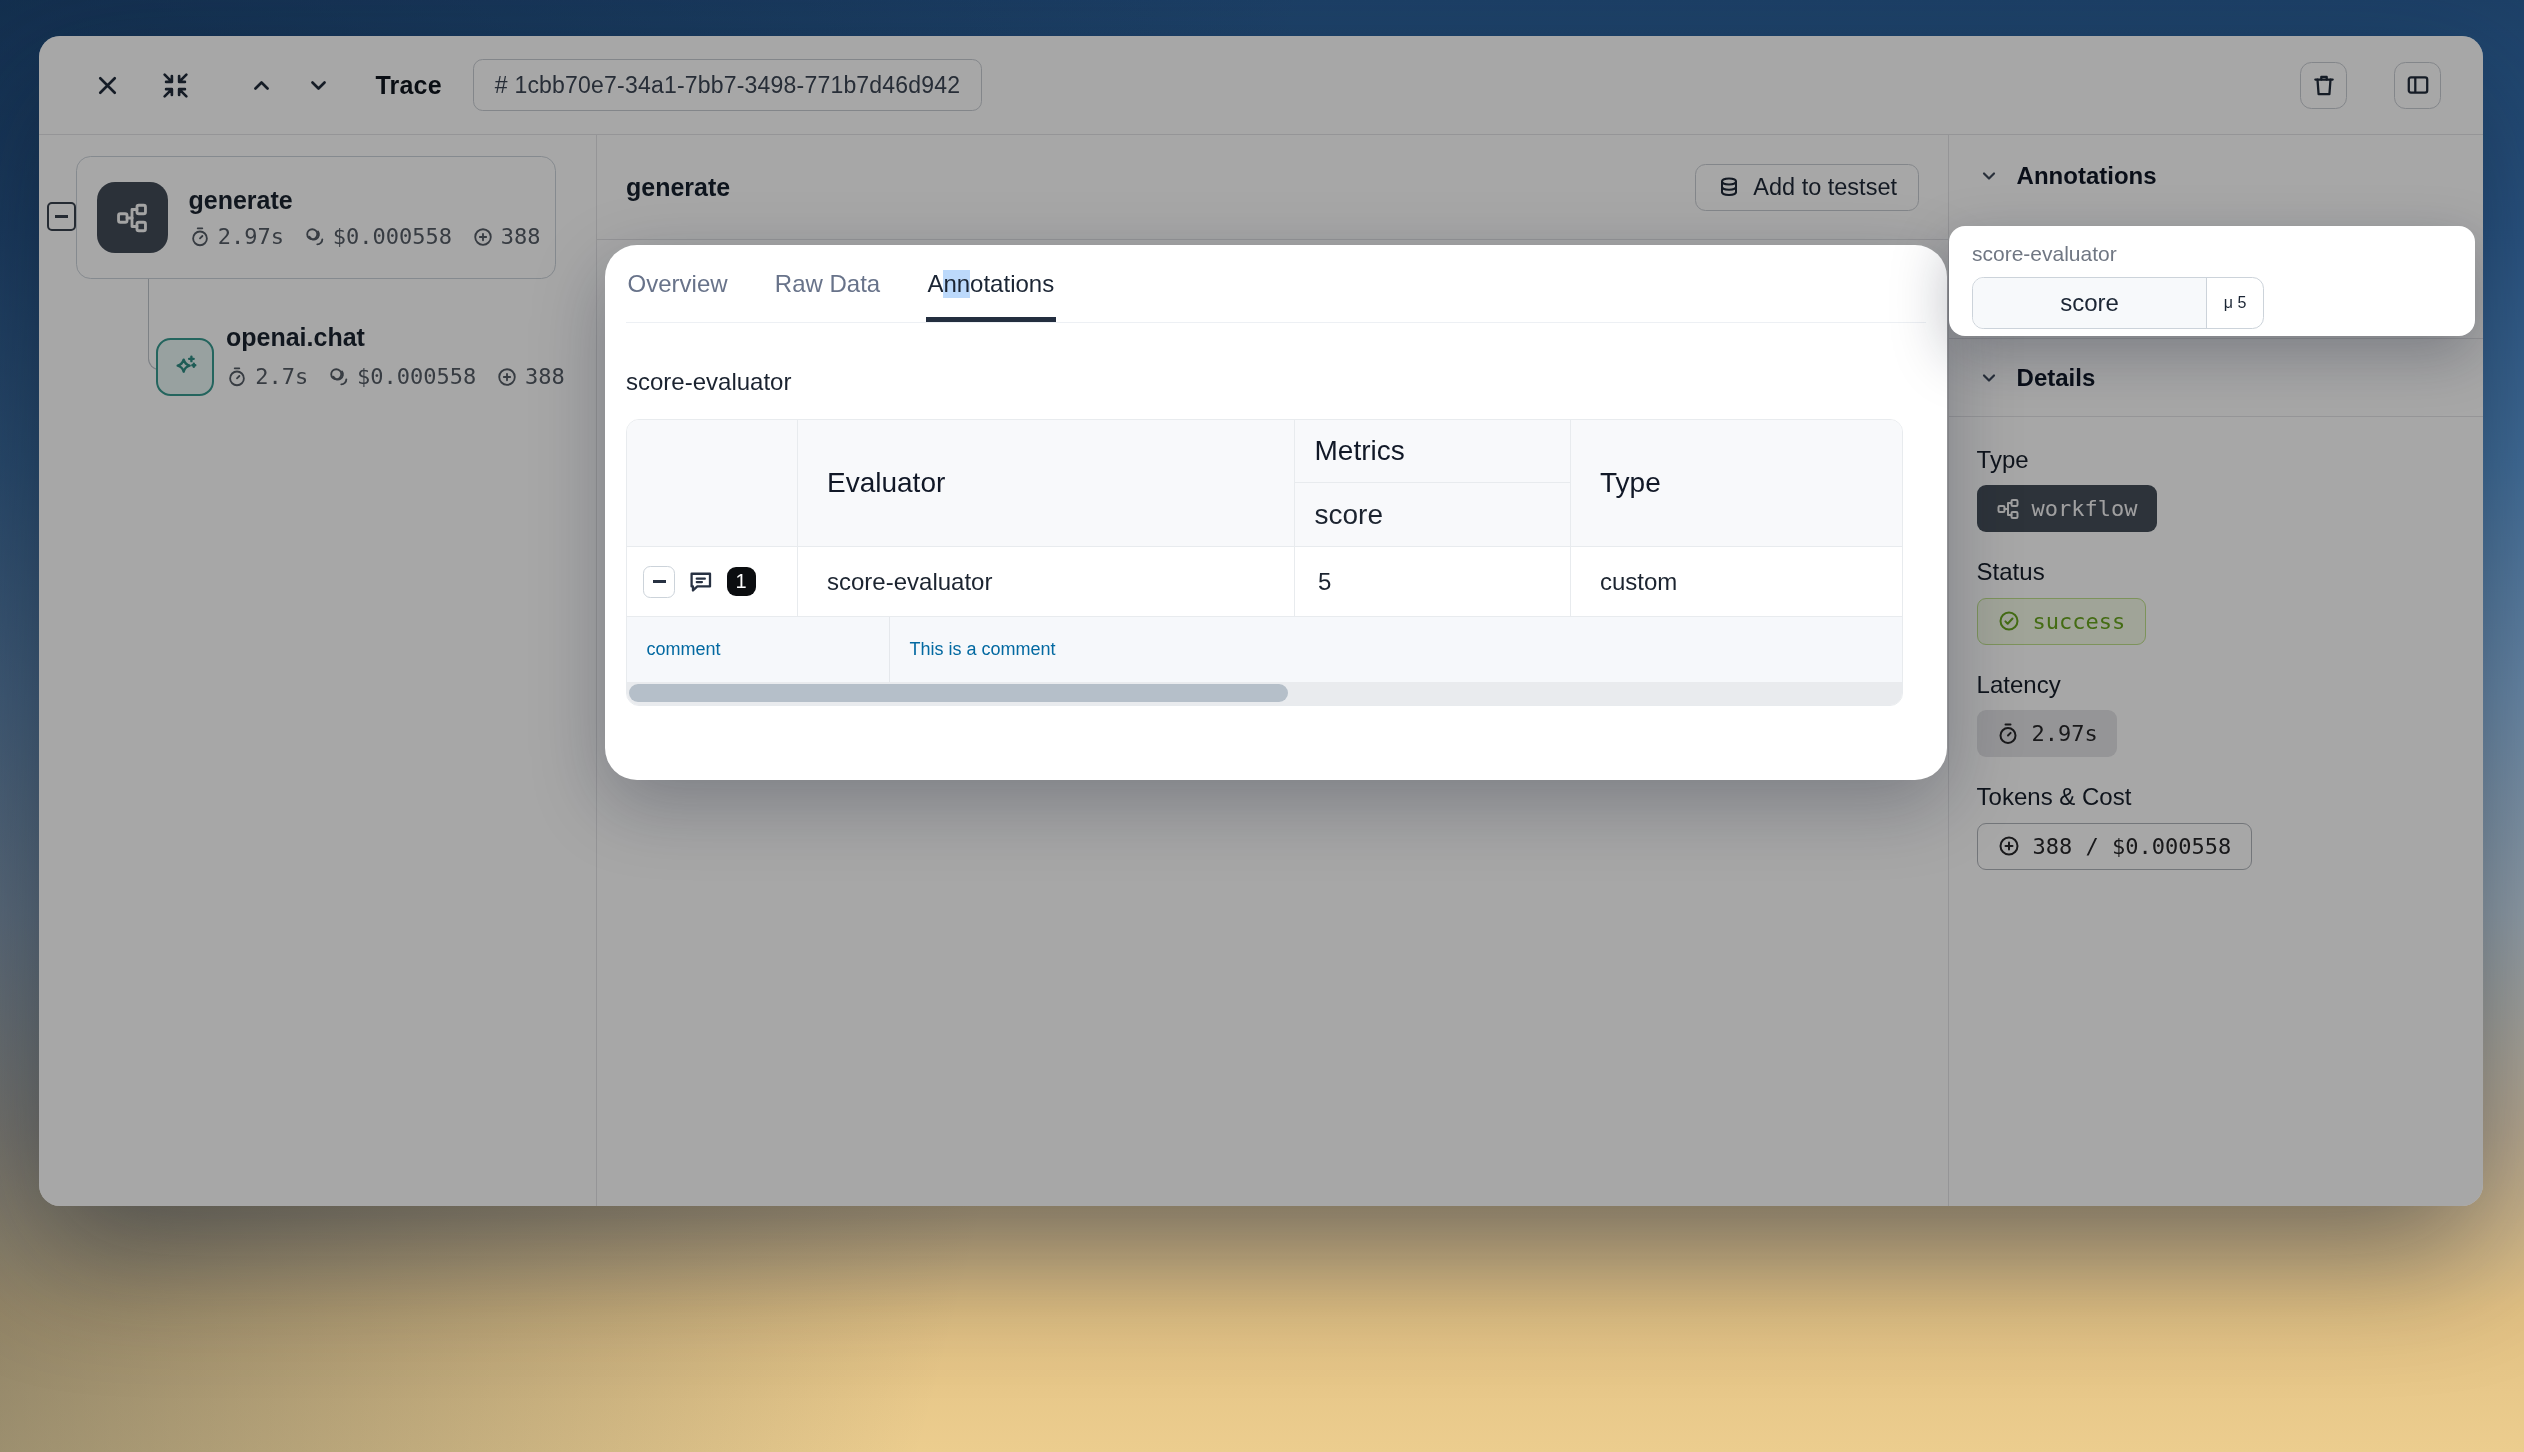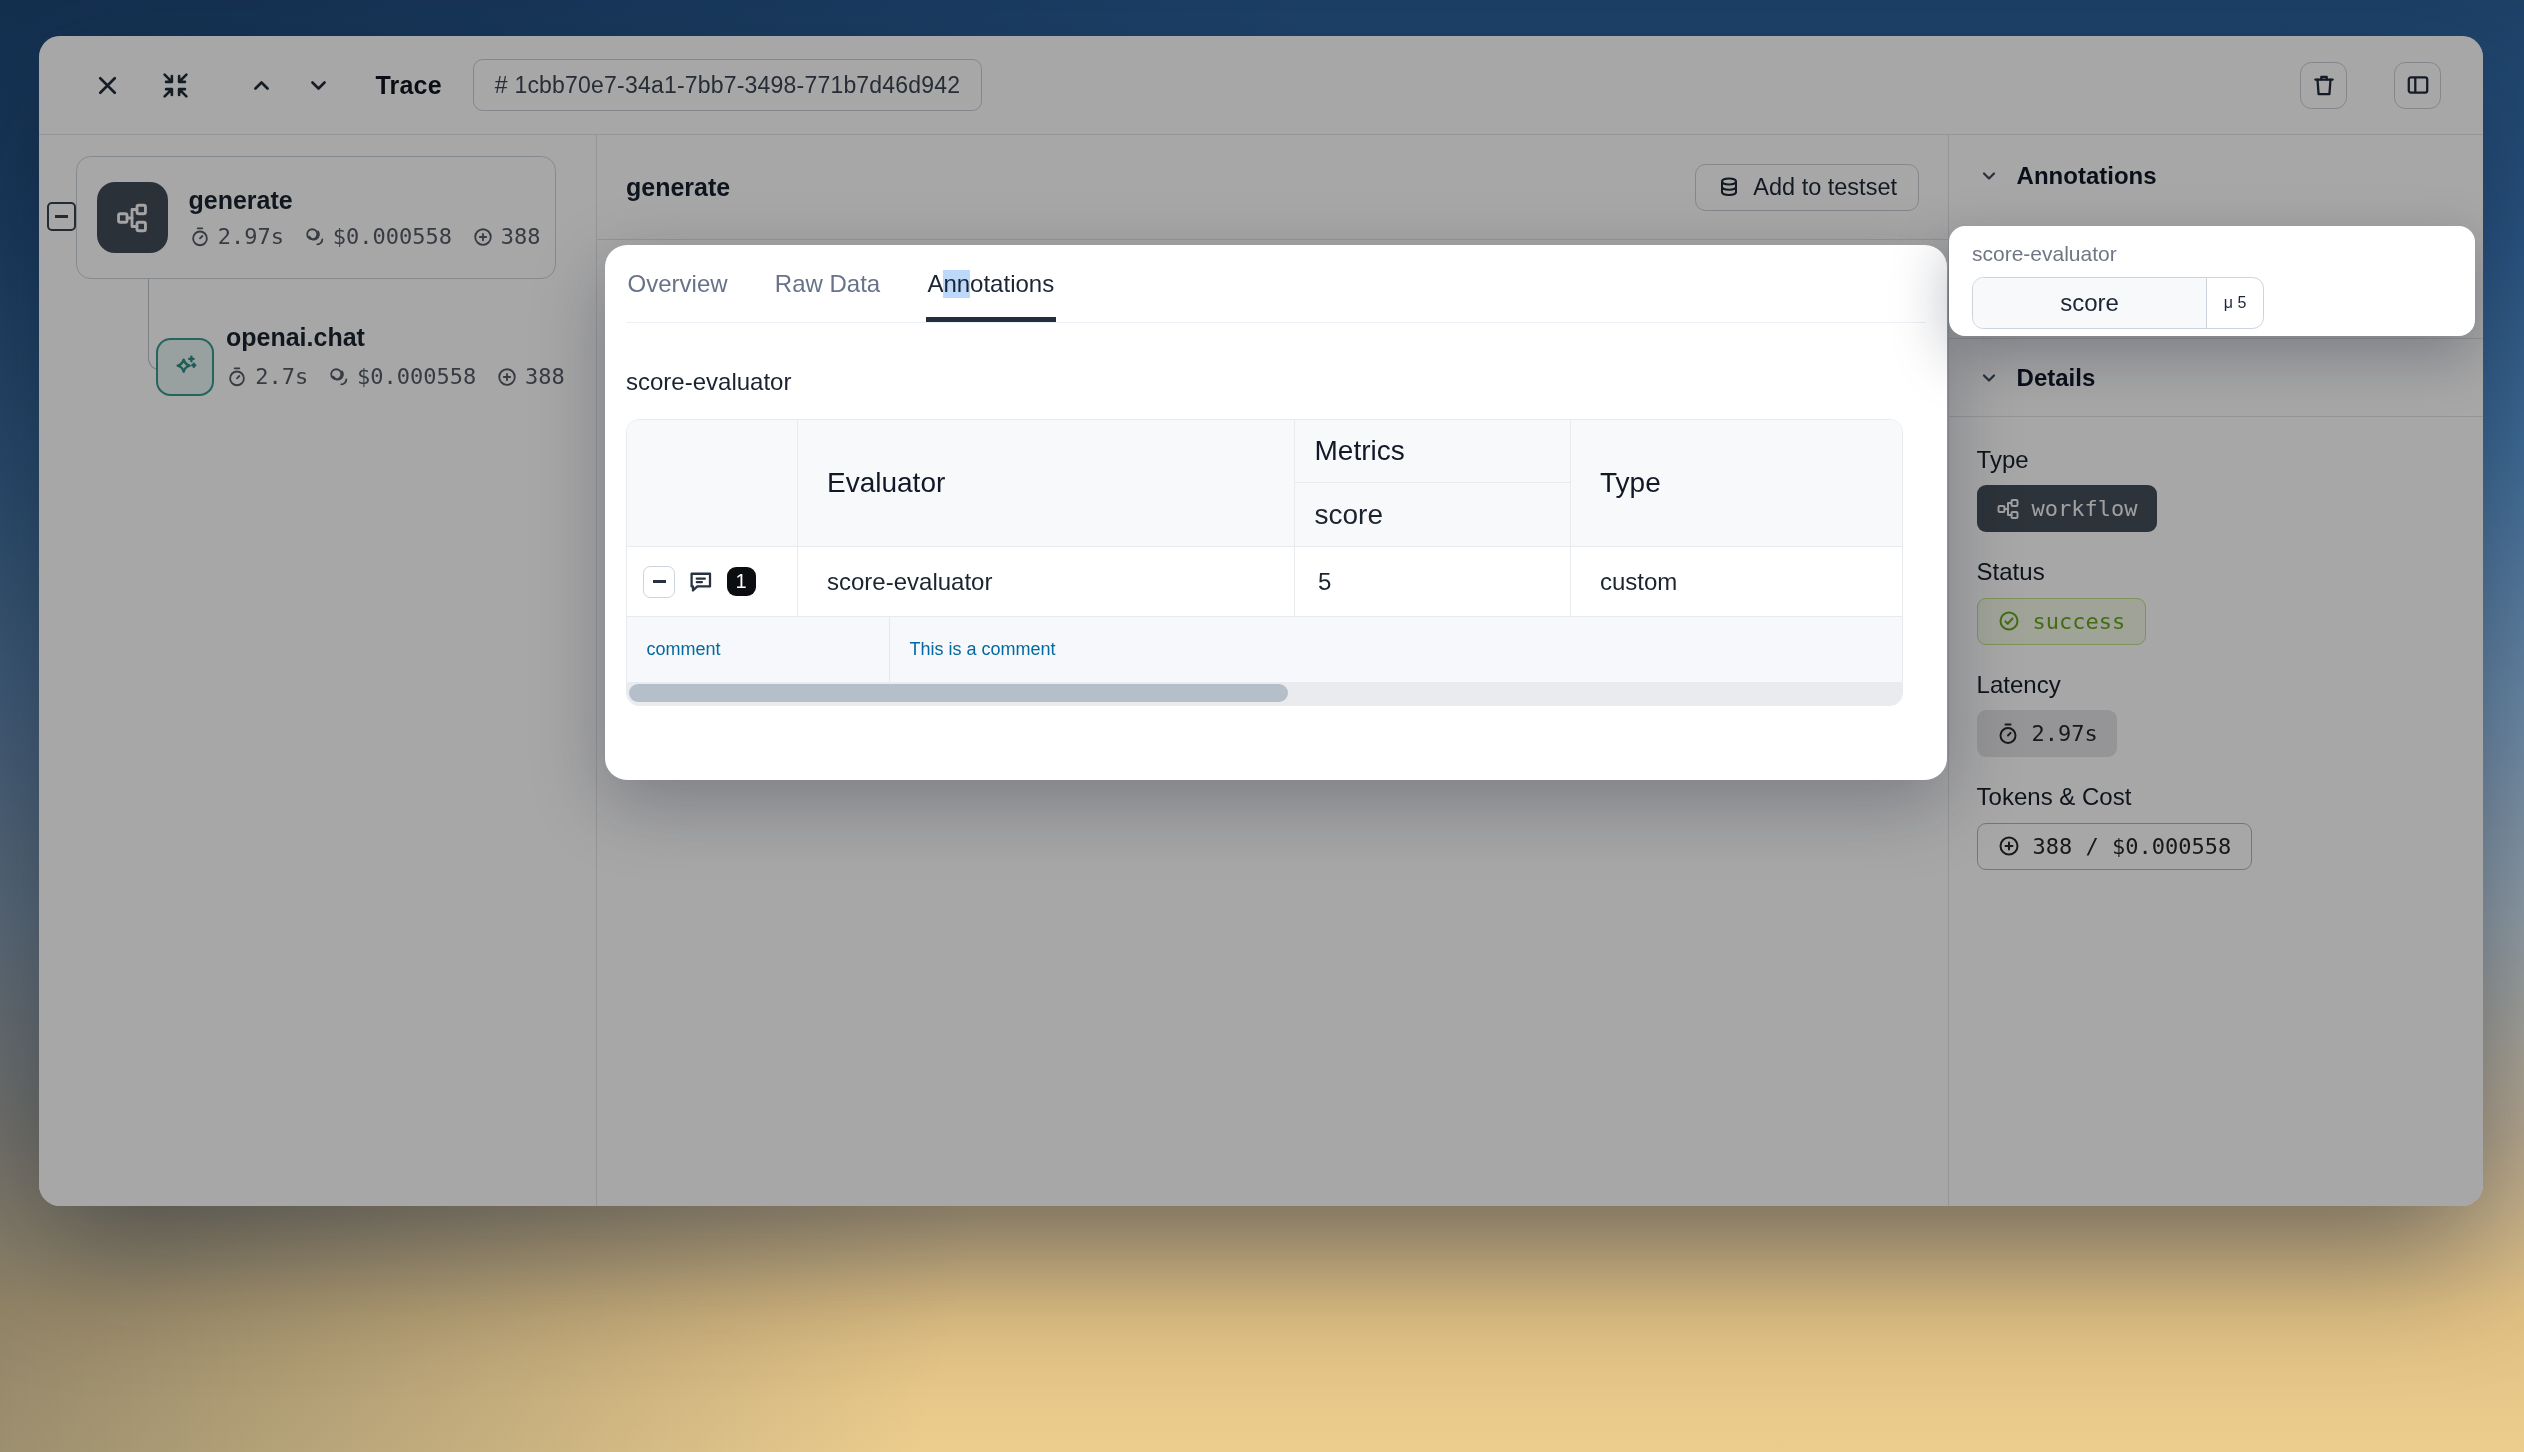--- a/index.html
+++ b/index.html
@@ -71,21 +71,21 @@
   .dlabel { font-size:24px; font-weight:500; color:#171f2b; margin-bottom:11.4px; }
   .dbadge { display:inline-flex; align-items:center; gap:11.4px; height:47px; padding:0 19.5px; border-radius:9px; font-family:"DejaVu Sans Mono", monospace; font-size:22px; color:#27272a; background:#e4e4e7; white-space:pre; }
   .dbadge.dark { background:#454e59; color:#f4f4f5; }
   .dbadge.success { background:#f4fae8; border:1.6px solid #bfe08b; color:#68a51f; }
   .dbadge.outline { background:transparent; border:1.6px solid #b0b4ba; }
   .dbadge + .dbadge { margin-top:6.5px; }
   .stack { display:flex; flex-direction:column; align-items:flex-start; }
 
   
   .scrim { position:absolute; inset:0; background:rgba(0,0,0,.345); z-index:40; }
-  .pop-main { position:absolute; left:566px; top:209px; width:1342px; height:535px; background:#fff; border-radius:22px; z-index:50; box-shadow:0 24px 73px rgba(15,23,42,.28); padding:0 44px 0 21px; }
+  .pop-main { position:absolute; left:566px; top:209px; width:1342px; height:535px; background:#fff; border-radius:32px; z-index:50; box-shadow:0 24px 73px rgba(15,23,42,.28); padding:0 44px 0 21px; }
   .tabs { height:78px; border-bottom:0.8px solid #edf0f4; display:flex; gap:44px; align-items:stretch; margin-right:-23px; }
   .tab { display:flex; align-items:center; font-size:24px; color:#68738a; position:relative; padding:0 1.6px; cursor:pointer; }
   .tab.active { color:#1b2534; font-weight:500; }
   .tab.active::after { content:""; position:absolute; left:0; right:0; bottom:0; height:4.9px; background:#232e3f; }
   .tab .sel { background:#bcd9fb; }
   .section-title { margin:45px 0 23px 0; font-size:24px; color:#1b2330; }
 
   .tbl { width:1277px; border:0.8px solid #e8ebee; border-radius:13px; overflow:hidden; }
   .thead { display:grid; grid-template-columns:171px 497px 276px 1fr; grid-template-rows:63px 63px; background:#f8f9fb; border-bottom:0.8px solid #e8ebee; }
   .th { display:flex; align-items:center; font-size:28px; font-weight:500; color:#111827; padding:0 19.5px; }

